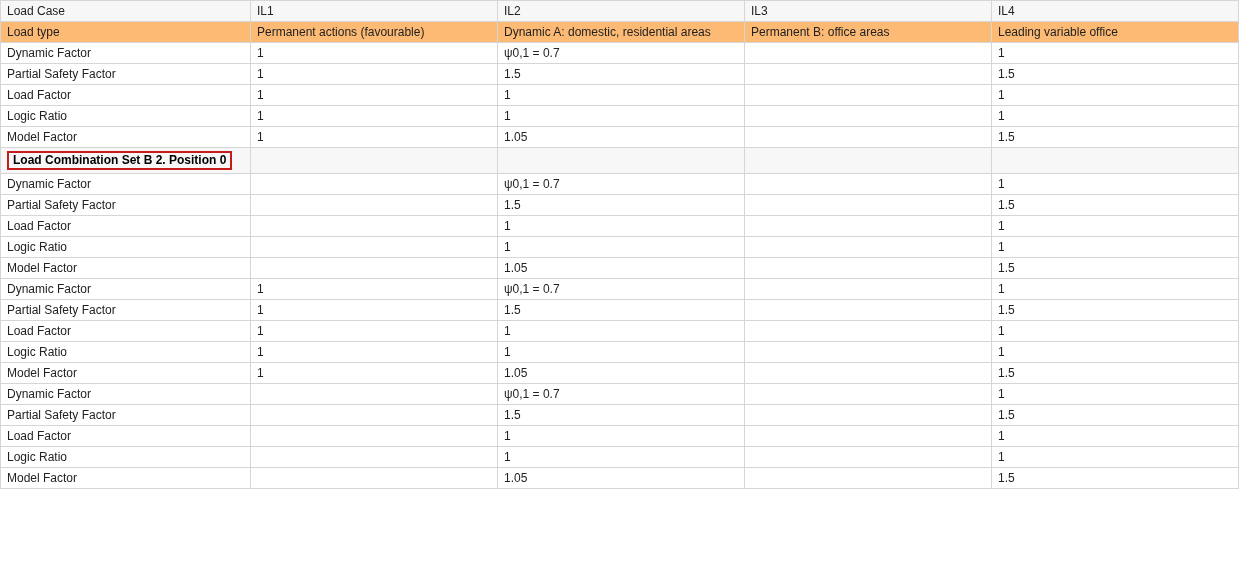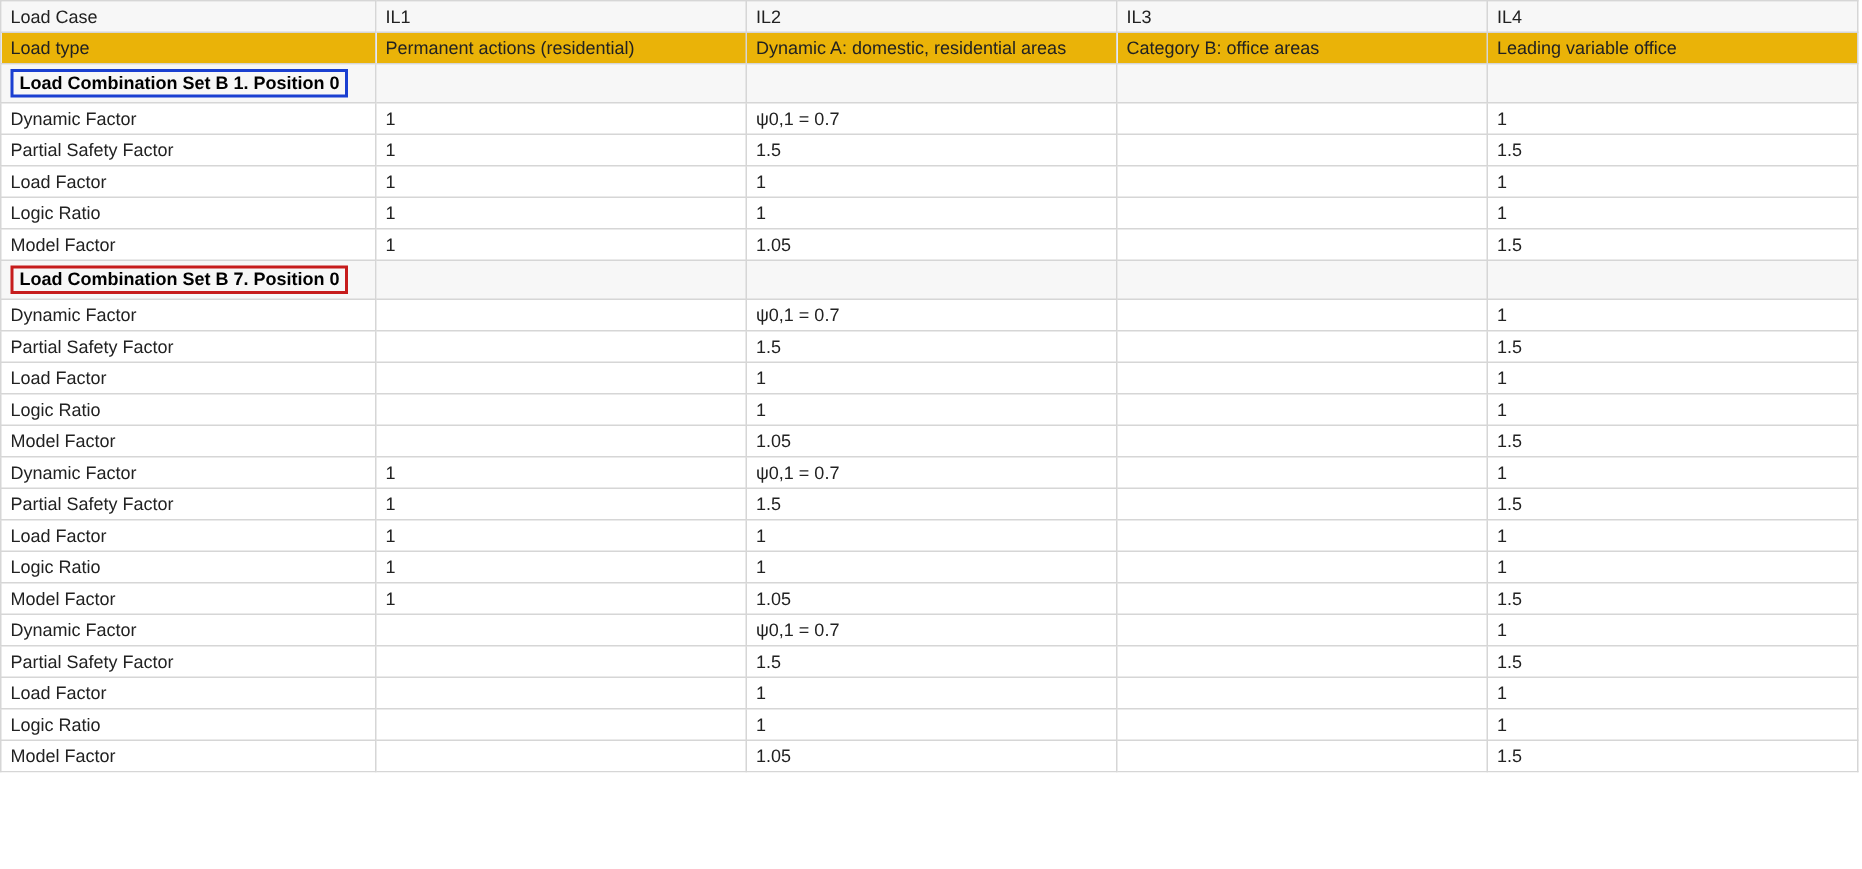--- a/index.html
+++ b/index.html
@@ -25,21 +25,21 @@
     overflow: hidden;
     white-space: nowrap;
     background: #fff;
   }
   th {
     font-weight: 400;
     background: #f7f7f7;
   }
   tr.loadtype-row td,
   tr.loadtype-row th {
-    background: #eab308;
+    background: #fdba74;
   }
   tr.group-row td,
   tr.group-row th {
     background: #f7f7f7;
   }
   .group-label {
     display: inline-block;
     border: 2px solid;
     padding: 0 4px;
     font-weight: 700;
@@ -66,69 +66,62 @@
       <th>Load Case</th>
       <th>IL1</th>
       <th>IL2</th>
       <th>IL3</th>
       <th>IL4</th>
     </tr>
   </thead>
   <tbody id="tbody">
       <tr class="loadtype-row">
         <td>Load type</td>
-        <td>Permanent actions (residential)</td>
+        <td>Permanent actions (favourable)</td>
         <td>Dynamic A: domestic, residential areas</td>
-        <td>Category B: office areas</td>
+        <td>Permanent B: office areas</td>
         <td>Leading variable office</td>
       </tr>
+      <tr>
+        <td>Dynamic Factor</td>
+        <td>1</td>
+        <td>ψ0,1 = 0.7</td>
+        <td></td>
+        <td>1</td>
+      </tr>
+      <tr>
+        <td>Partial Safety Factor</td>
+        <td>1</td>
+        <td>1.5</td>
+        <td></td>
+        <td>1.5</td>
+      </tr>
+      <tr>
+        <td>Load Factor</td>
+        <td>1</td>
+        <td>1</td>
+        <td></td>
+        <td>1</td>
+      </tr>
+      <tr>
+        <td>Logic Ratio</td>
+        <td>1</td>
+        <td>1</td>
+        <td></td>
+        <td>1</td>
+      </tr>
+      <tr>
+        <td>Model Factor</td>
+        <td>1</td>
+        <td>1.05</td>
+        <td></td>
+        <td>1.5</td>
+      </tr>
       <tr class="group-row">
-        <td><span class="group-label group-blue">Load Combination Set B 1. Position 0</span></td>
-        <td></td>
-        <td></td>
-        <td></td>
-        <td></td>
-      </tr>
-      <tr>
-        <td>Dynamic Factor</td>
-        <td>1</td>
-        <td>ψ0,1 = 0.7</td>
-        <td></td>
-        <td>1</td>
-      </tr>
-      <tr>
-        <td>Partial Safety Factor</td>
-        <td>1</td>
-        <td>1.5</td>
-        <td></td>
-        <td>1.5</td>
-      </tr>
-      <tr>
-        <td>Load Factor</td>
-        <td>1</td>
-        <td>1</td>
-        <td></td>
-        <td>1</td>
-      </tr>
-      <tr>
-        <td>Logic Ratio</td>
-        <td>1</td>
-        <td>1</td>
-        <td></td>
-        <td>1</td>
-      </tr>
-      <tr>
-        <td>Model Factor</td>
-        <td>1</td>
-        <td>1.05</td>
-        <td></td>
-        <td>1.5</td>
-      </tr>
-      <tr class="group-row">
-        <td><span class="group-label group-red">Load Combination Set B 7. Position 0</span></td>
+        <td><span class="group-label group-red">Load Combination Set B 2. Position 0</span></td>
         <td></td>
         <td></td>
         <td></td>
         <td></td>
       </tr>
       <tr>
         <td>Dynamic Factor</td>
         <td></td>
         <td>ψ0,1 = 0.7</td>
         <td></td>

